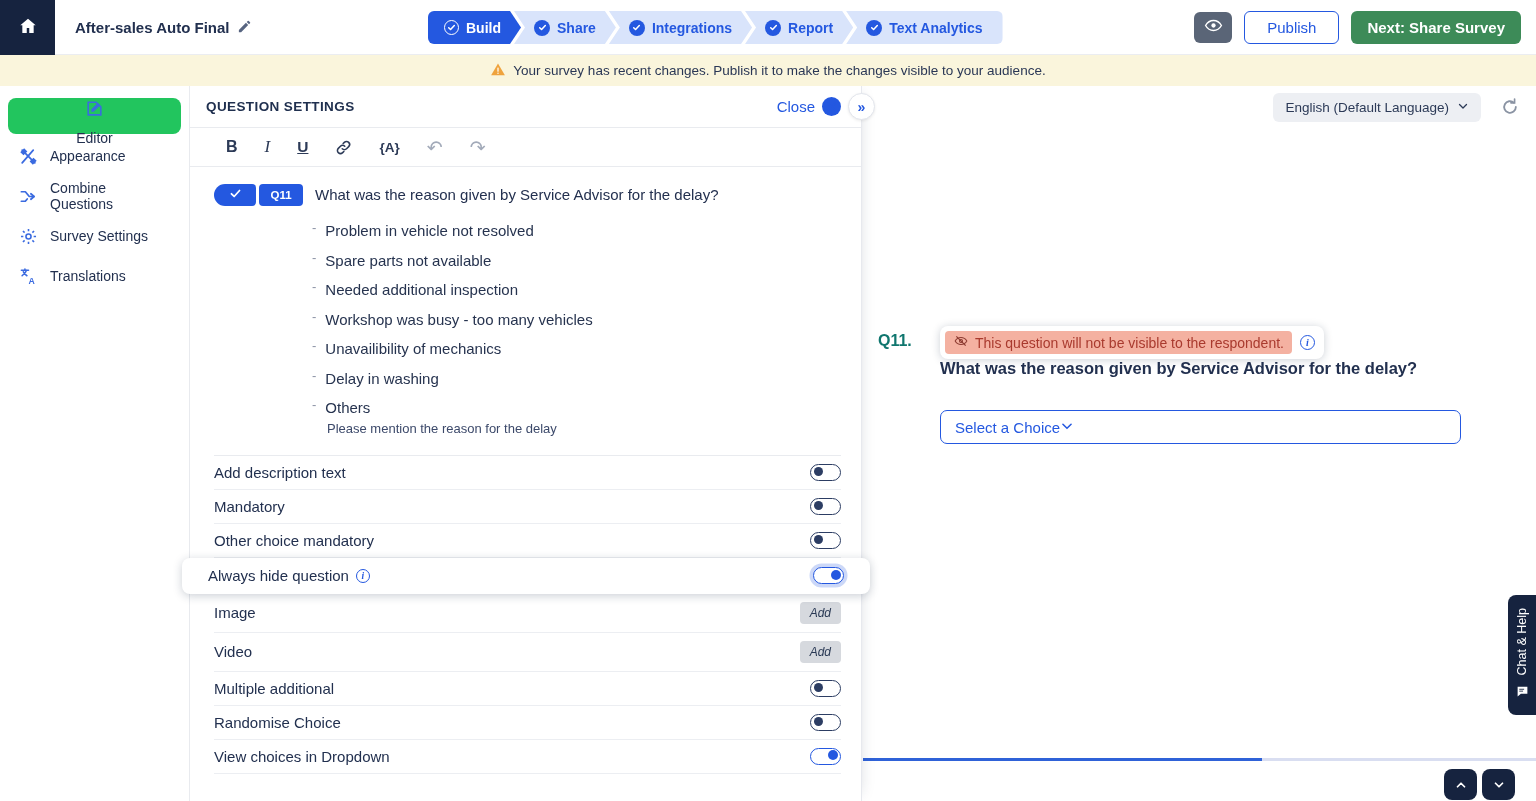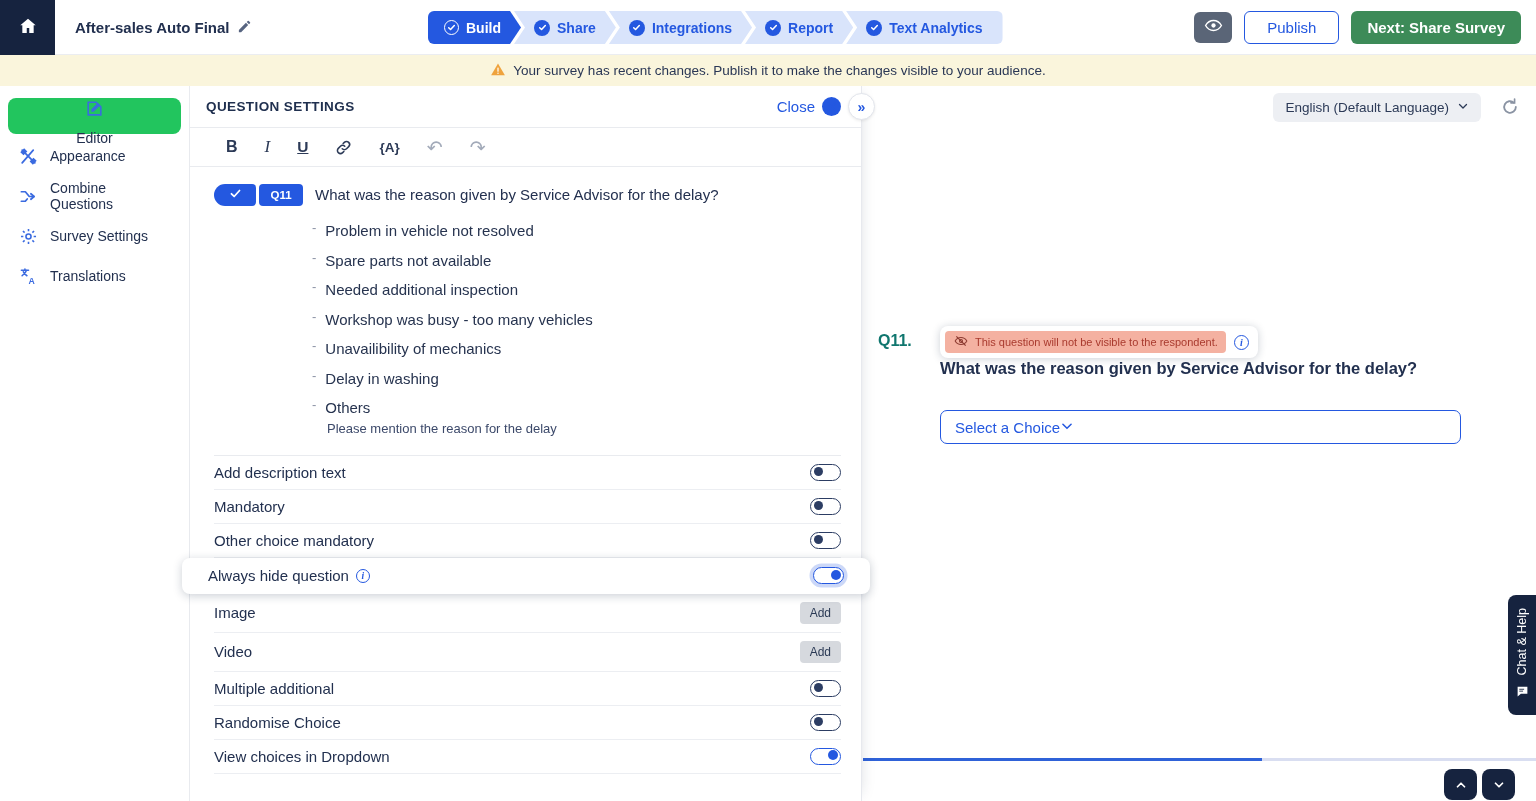--- a/index.html
+++ b/index.html
@@ -100,40 +100,40 @@
 
   .toggle { width:31px; height:17px; border:1.6px solid #2c3d63; border-radius:10px; position:relative;
     background:#fff; cursor:pointer; }
   .toggle .knob { width:9px; height:9px; border-radius:50%; background:#2c3d63; position:absolute;
     top:2.4px; left:3px; }
   .toggle.on { border-color:#2458e0; }
   .toggle.on .knob { background:#2458e0; left:auto; right:2.5px; width:10px; height:10px; top:1.8px; }
   .toggle.ring { box-shadow:0 0 0 3.5px rgba(86,126,231,.3); }
 
   .add-btn { background:#d6d9de; border:none; border-radius:4px; padding:4px 10px; font-size:12px;
-    color:#2b3а55; color:#2b3a55; font-family:inherit; cursor:pointer; }
+    color:#2b3а55; color:#2b3a55; font-family:inherit; cursor:pointer;font-style:italic; }
 
   .info-i { width:14px; height:14px; border-radius:50%; border:1.2px solid #2458e0; color:#2458e0;
     font-size:9.5px; font-weight:700; display:inline-flex; align-items:center; justify-content:center;
     font-family:"Liberation Serif", serif; font-style:italic; }
 
   
   .preview { position:absolute; left:863px; top:86px; right:0; bottom:0; background:#fff; }
   .lang-row { position:absolute; right:55px; top:7px; display:flex; align-items:center; gap:16px;border-radius:14px; }
   .lang-pill { height:29px; background:#edeff3; border-radius:6px; display:flex; align-items:center;
     gap:8px; padding:0 12px; font-size:13.5px; color:#2c3a57; cursor:pointer; }
   .refresh-btn { position:absolute; right:14px; top:10px; width:24px; height:24px; background:none;
     border:none; cursor:pointer; color:#8a93a3; }
 
   .pq { position:absolute; left:15px; top:240px; }
   .pq-num { position:absolute; left:0; top:6px; font-size:16px; font-weight:700; color:#0f766e; }
   .notice-wrap { position:absolute; left:62px; top:0; display:flex; align-items:center; gap:8px;
     background:#fff; border-radius:8px; box-shadow:0 1px 8px rgba(25,39,70,.22); padding:5px 9px 5px 5px; }
   .notice { background:#f4b1a1; border-radius:4px; display:flex; align-items:center; gap:6px;
-    padding:3px 8px; font-size:11px; font-weight:500; color:#a93a2e; white-space:nowrap; }
+    padding:3px 8px; font-size:14px; font-weight:500; color:#a93a2e; white-space:nowrap; }
   .notice svg { flex:0 0 auto; }
   .info-i.big { width:15px; height:15px; font-size:10px; }
   .pq-text { position:absolute; left:62px; top:33px; font-size:16.5px; font-weight:700; color:#22304f;
     white-space:nowrap; }
   .pq-select { position:absolute; left:62px; top:84px; width:521px; height:34px; border:1.6px solid #2458e0;
     border-radius:7px; background:#fff; display:flex; align-items:center; padding:0 14px; cursor:pointer; }
   .pq-select span { color:#2458e0; font-size:15px; }
   .pq-select svg { margin-left:auto; }
 
   .progress-line { position:absolute; left:0; right:0; top:672px; height:3px; display:flex; }

